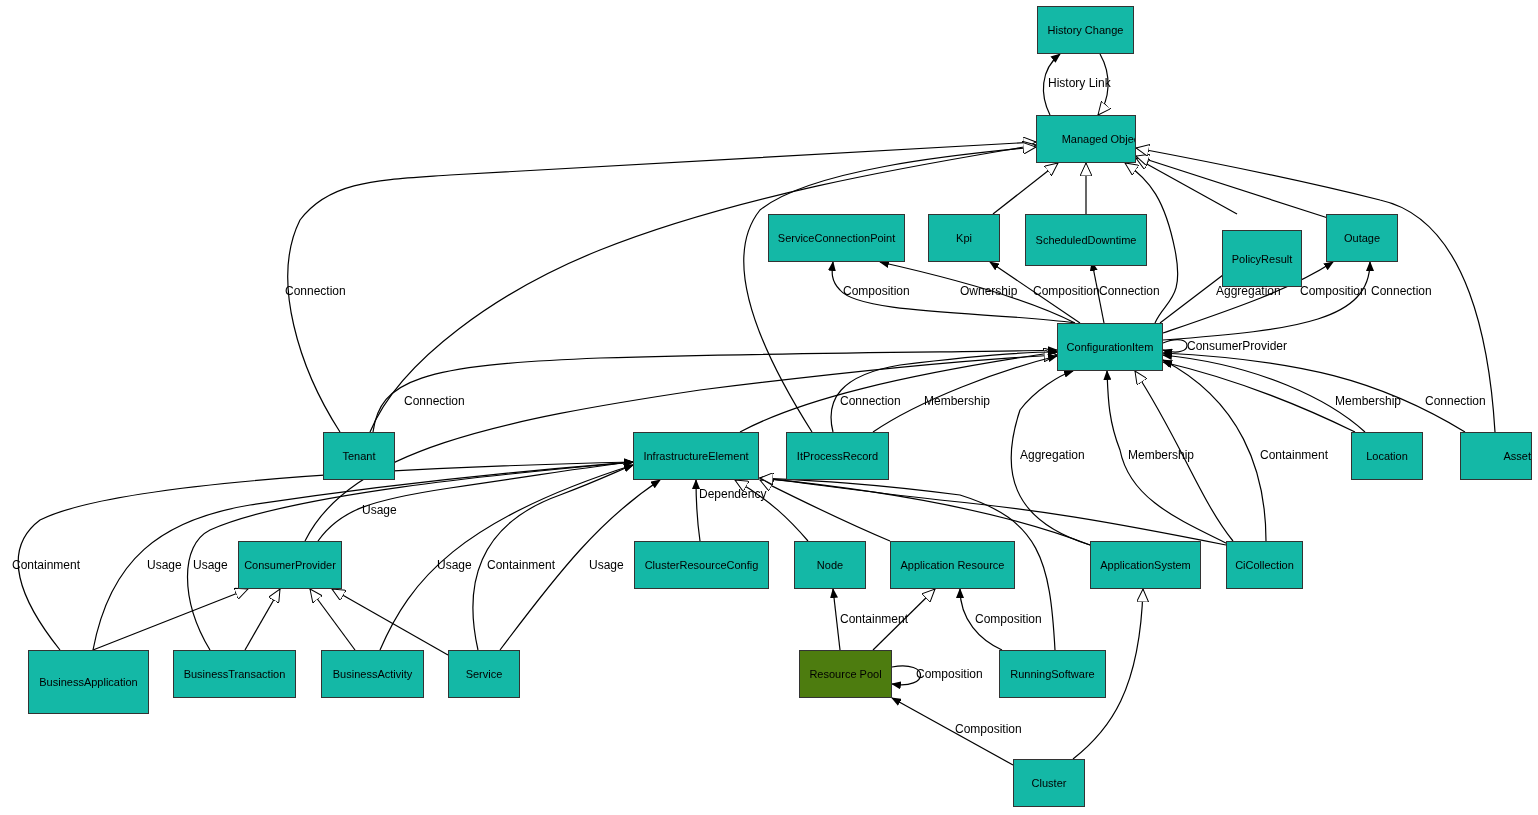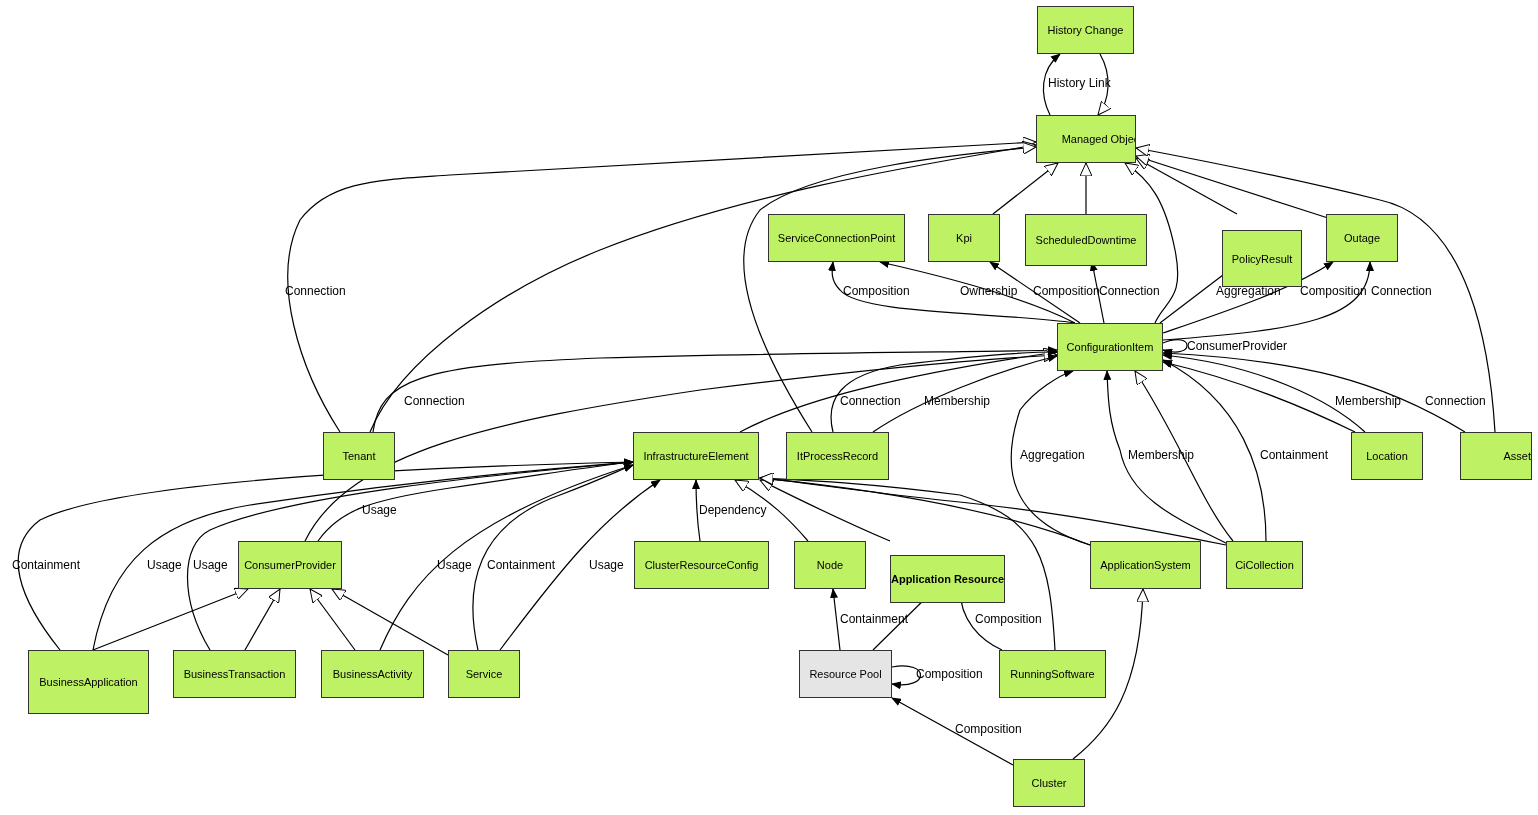--- a/index.html
+++ b/index.html
@@ -1,20 +1,20 @@
 <!DOCTYPE html>
 <html><head>
 <meta charset="utf-8">
 <style>
   html, body { margin: 0; padding: 0; background: #ffffff; }
   body { width: 1538px; height: 815px; overflow: hidden; position: relative;
          font-family: "Liberation Sans", "DejaVu Sans", sans-serif; }
   #canvas { position: absolute; left: 0; top: 0; width: 1538px; height: 815px; }
   .node { position: absolute; box-sizing: border-box; border: 1.5px solid #333333;
-          background: #bef264; display: flex; align-items: center; justify-content: center;
+          background: #14b8a6; display: flex; align-items: center; justify-content: center;
           font-size: 11px; color: #000; white-space: nowrap; overflow: hidden; cursor: pointer; }
   .node.highlight { background: #dcdcfc; }
   .elabel { position: absolute; font-size: 12px; color: #000; white-space: nowrap;
             background: transparent; line-height: 12px; }
   svg path.edge { fill: none; stroke: #000; stroke-width: 1.2; }
 </style>
 </head>
 <body>
 
 <svg id="canvas" xmlns="http://www.w3.org/2000/svg" width="1538" height="815">
@@ -126,42 +126,42 @@
     </div>
   <div class="node" style="left:238px;top:541px;width:104px;height:48px;">
       <span>ConsumerProvider</span>
     </div>
   <div class="node" style="left:634px;top:541px;width:135px;height:48px;">
       <span>ClusterResourceConfig</span>
     </div>
   <div class="node" style="left:794px;top:541px;width:72px;height:48px;">
       <span>Node</span>
     </div>
-  <div class="node" style="left:890px;top:555px;width:115px;height:48px;font-weight:bold;">
+  <div class="node" style="left:890px;top:541px;width:125px;height:48px;">
       <span>Application Resource</span>
     </div>
   <div class="node" style="left:1090px;top:541px;width:111px;height:48px;">
       <span>ApplicationSystem</span>
     </div>
   <div class="node" style="left:1226px;top:541px;width:77px;height:48px;">
       <span>CiCollection</span>
     </div>
   <div class="node" style="left:28px;top:650px;width:121px;height:64px;">
       <span>BusinessApplication</span>
     </div>
   <div class="node" style="left:173px;top:650px;width:123px;height:48px;">
       <span>BusinessTransaction</span>
     </div>
   <div class="node" style="left:321px;top:650px;width:103px;height:48px;">
       <span>BusinessActivity</span>
     </div>
   <div class="node" style="left:448px;top:650px;width:72px;height:48px;">
       <span>Service</span>
     </div>
-  <div class="node highlight" style="left: 799px; top: 650px; width: 93px; height: 48px; background: #e5e5e5;">
+  <div class="node highlight" style="left: 799px; top: 650px; width: 93px; height: 48px; background: #4d7c0f;">
       <span>Resource Pool</span>
     </div>
   <div class="node" style="left:999px;top:650px;width:107px;height:48px;">
       <span>RunningSoftware</span>
     </div>
   <div class="node" style="left:1013px;top:759px;width:72px;height:48px;">
       <span>Cluster</span>
     </div>
 </div>
 
@@ -178,21 +178,21 @@
   <span class="elabel" style="left:1187px;top:340px;">ConsumerProvider</span>
   <span class="elabel" style="left:404px;top:395px;">Connection</span>
   <span class="elabel" style="left:840px;top:395px;">Connection</span>
   <span class="elabel" style="left:924px;top:395px;">Membership</span>
   <span class="elabel" style="left:1335px;top:395px;">Membership</span>
   <span class="elabel" style="left:1425px;top:395px;">Connection</span>
   <span class="elabel" style="left:1020px;top:449px;">Aggregation</span>
   <span class="elabel" style="left:1128px;top:449px;">Membership</span>
   <span class="elabel" style="left:1260px;top:449px;">Containment</span>
   <span class="elabel" style="left:362px;top:504px;">Usage</span>
-  <span class="elabel" style="left:699px;top:504px;">Dependency</span>
+  <span class="elabel" style="left:699px;top:488px;">Dependency</span>
   <span class="elabel" style="left:1059px;top:504px;"></span>
   <span class="elabel" style="left:12px;top:559px;">Containment</span>
   <span class="elabel" style="left:147px;top:559px;">Usage</span>
   <span class="elabel" style="left:193px;top:559px;">Usage</span>
   <span class="elabel" style="left:437px;top:559px;">Usage</span>
   <span class="elabel" style="left:487px;top:559px;">Containment</span>
   <span class="elabel" style="left:589px;top:559px;">Usage</span>
   <span class="elabel" style="left:840px;top:613px;">Containment</span>
   <span class="elabel" style="left:975px;top:613px;">Composition</span>
   <span class="elabel" style="left:916px;top:668px;">Composition</span>

